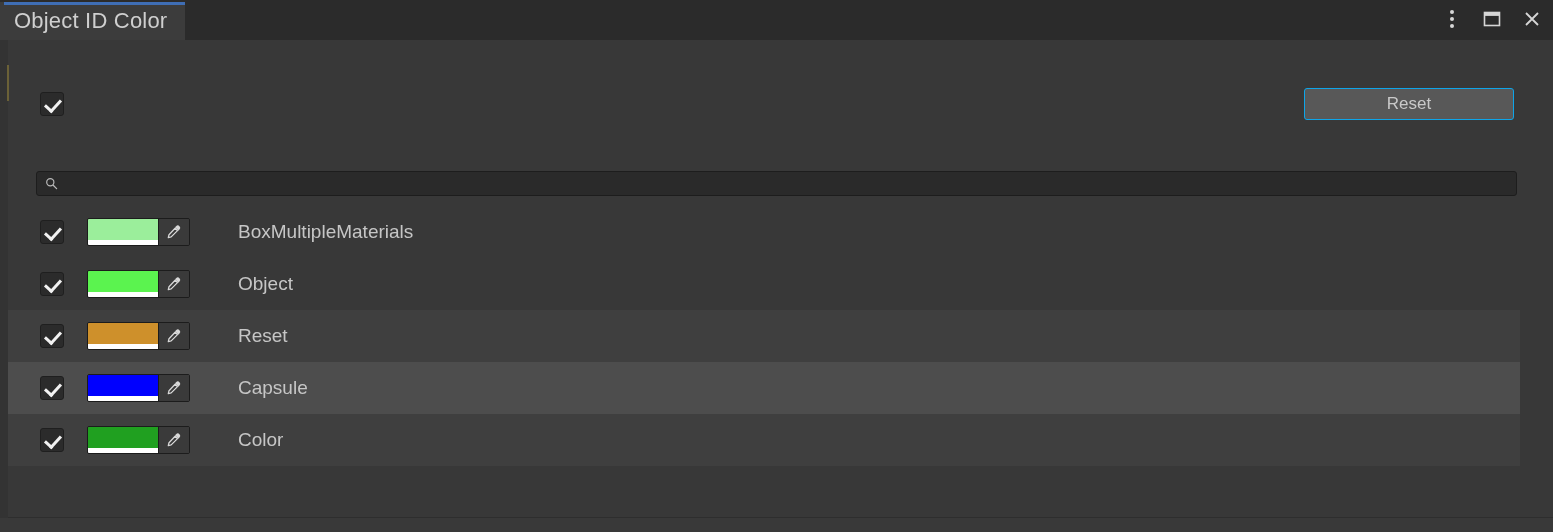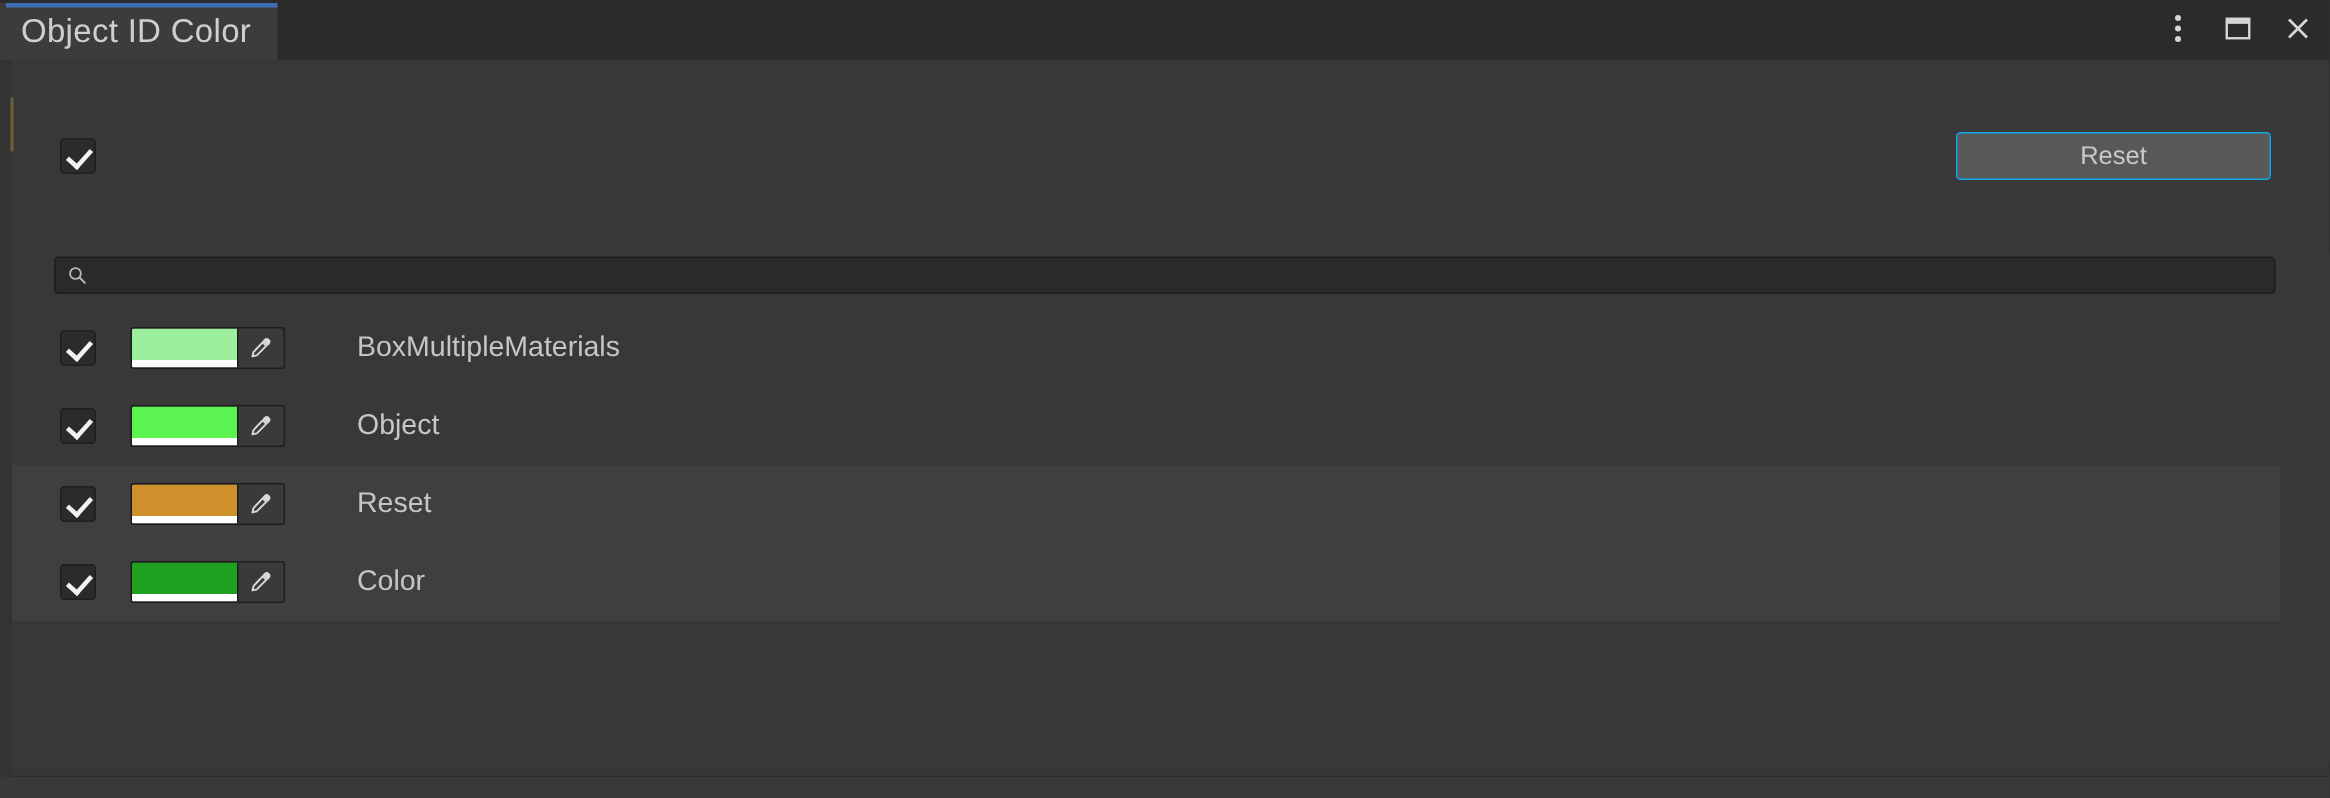--- a/index.html
+++ b/index.html
@@ -369,20 +369,39 @@
               <svg width="17" height="17" viewBox="0 0 17 17">
                 <path d="M11.1 2.2 a2.4 2.4 0 0 1 3.4 3.4 l-1.1 1.1 -3.4-3.4z" fill="#d8d8d8"></path>
                 <path d="M10.1 4.2 l2.4 2.4 -6.3 6.3 -2.9 .7 .7-2.9z" fill="none" stroke="#d8d8d8" stroke-width="1.3" stroke-linejoin="round"></path>
               </svg>
             </div>
           </div>
           <span class="row-label">Reset</span>
         </div>
       </div>
 
+      <div class="row sel">
+        <div class="row-bg"></div>
+        <div class="row-inner">
+          <div class="check row-check"></div>
+          <div class="color-field">
+            <div class="swatch">
+              <div class="swatch-color" style="background:#0000ff"></div>
+              <div class="swatch-alpha" style="background: rgb(255, 255, 255);"></div>
+            </div>
+            <div class="eyedrop">
+              <svg width="17" height="17" viewBox="0 0 17 17">
+                <path d="M11.1 2.2 a2.4 2.4 0 0 1 3.4 3.4 l-1.1 1.1 -3.4-3.4z" fill="#d8d8d8"></path>
+                <path d="M10.1 4.2 l2.4 2.4 -6.3 6.3 -2.9 .7 .7-2.9z" fill="none" stroke="#d8d8d8" stroke-width="1.3" stroke-linejoin="round"></path>
+              </svg>
+            </div>
+          </div>
+          <span class="row-label">Capsule</span>
+        </div>
+      </div>
 
       <div class="row alt">
         <div class="row-bg"></div>
         <div class="row-inner">
           <div class="check row-check"></div>
           <div class="color-field">
             <div class="swatch">
               <div class="swatch-color" style="background:#20a020"></div>
               <div class="swatch-alpha" style="background: rgb(255, 255, 255);"></div>
             </div>

